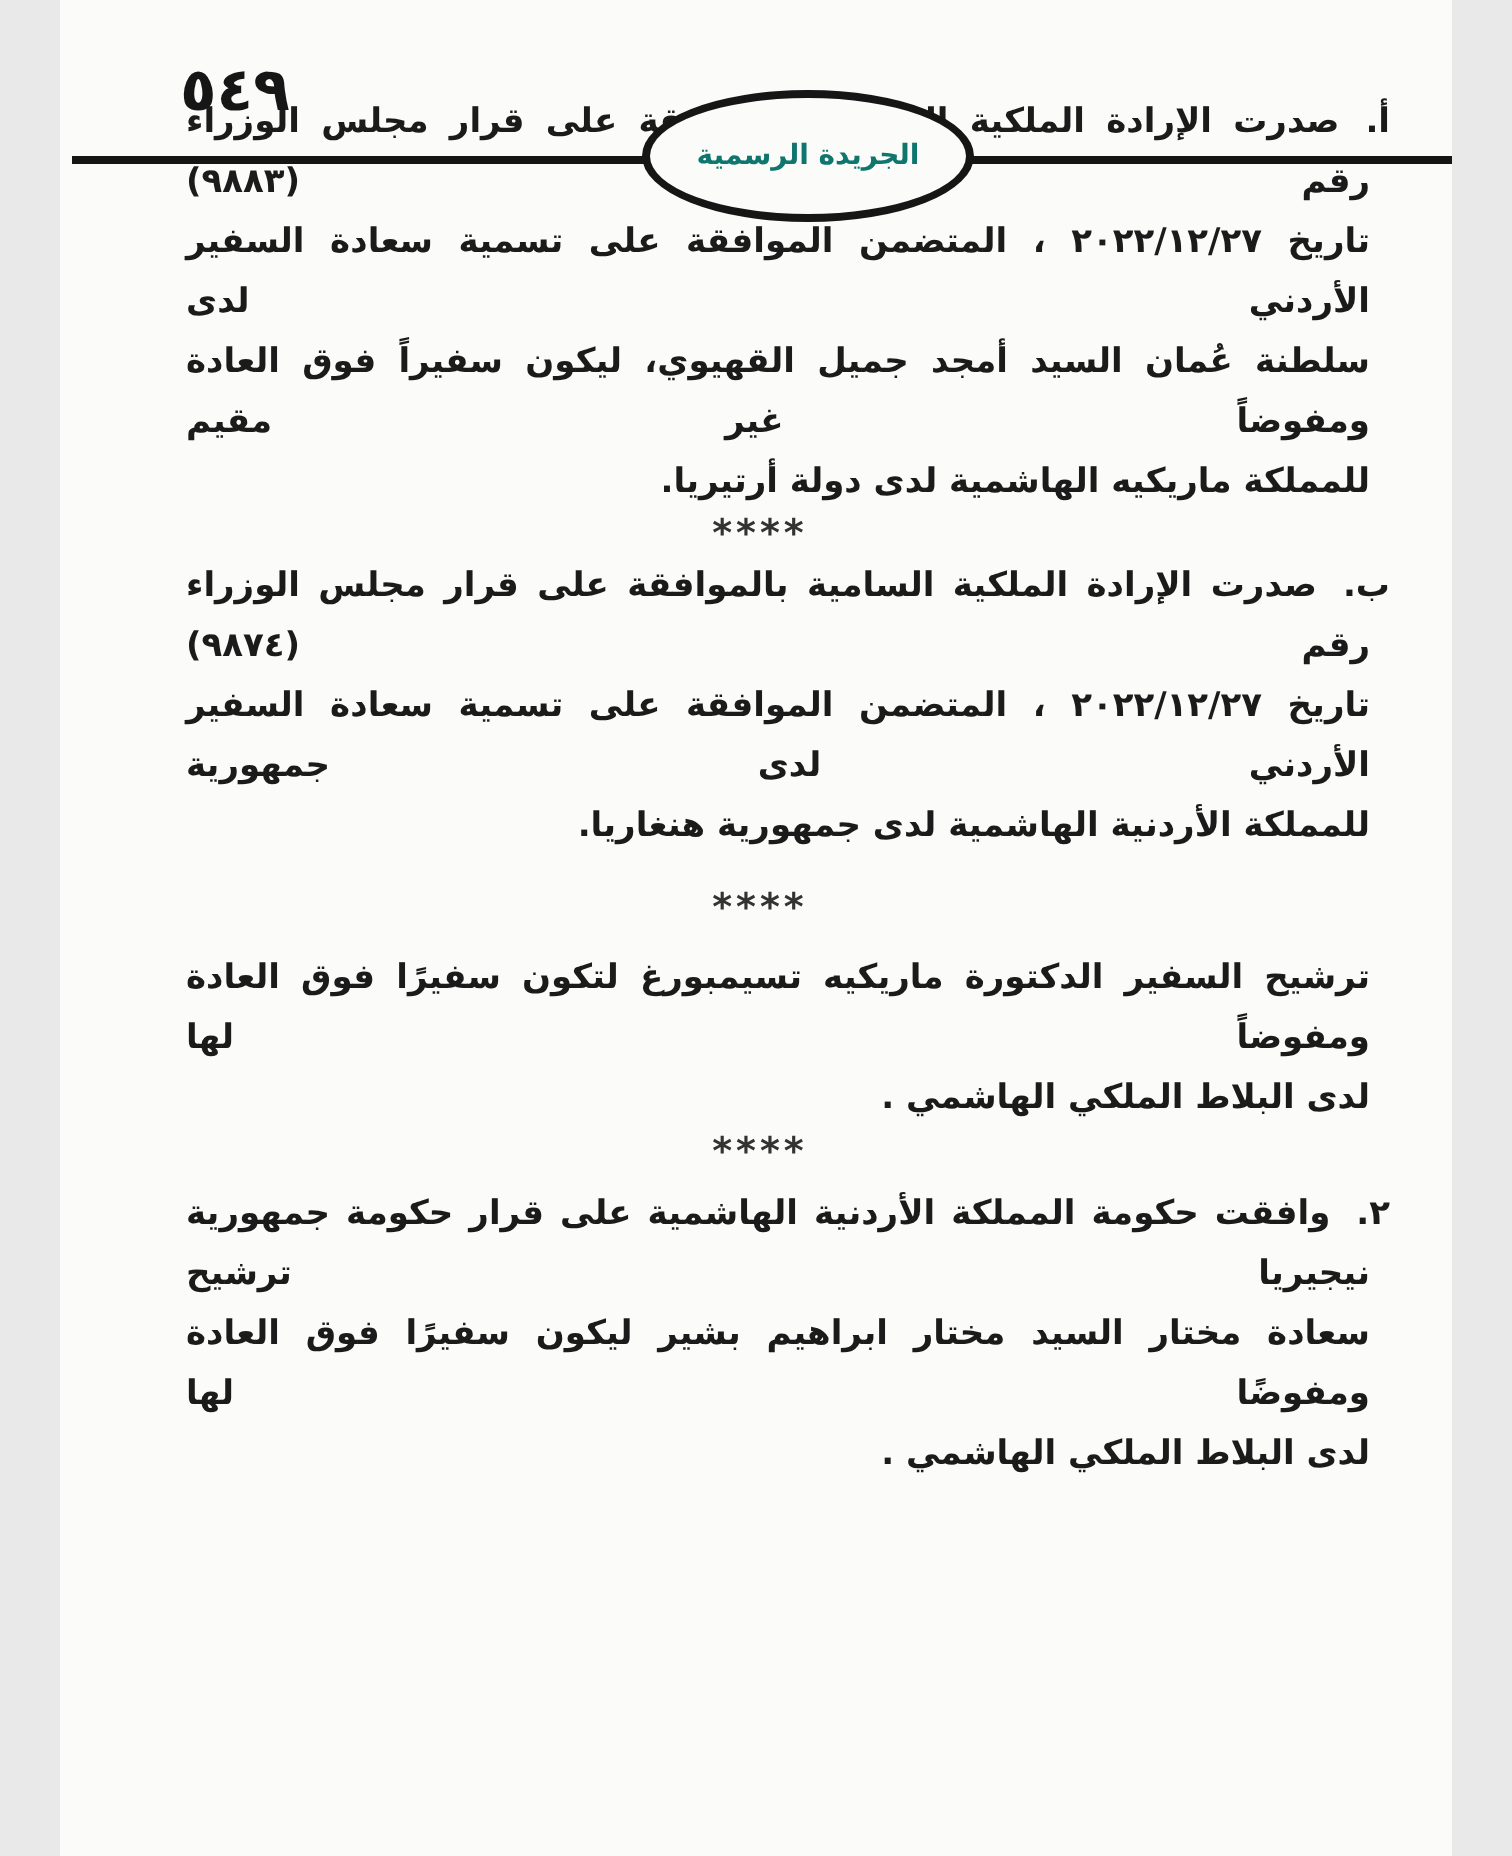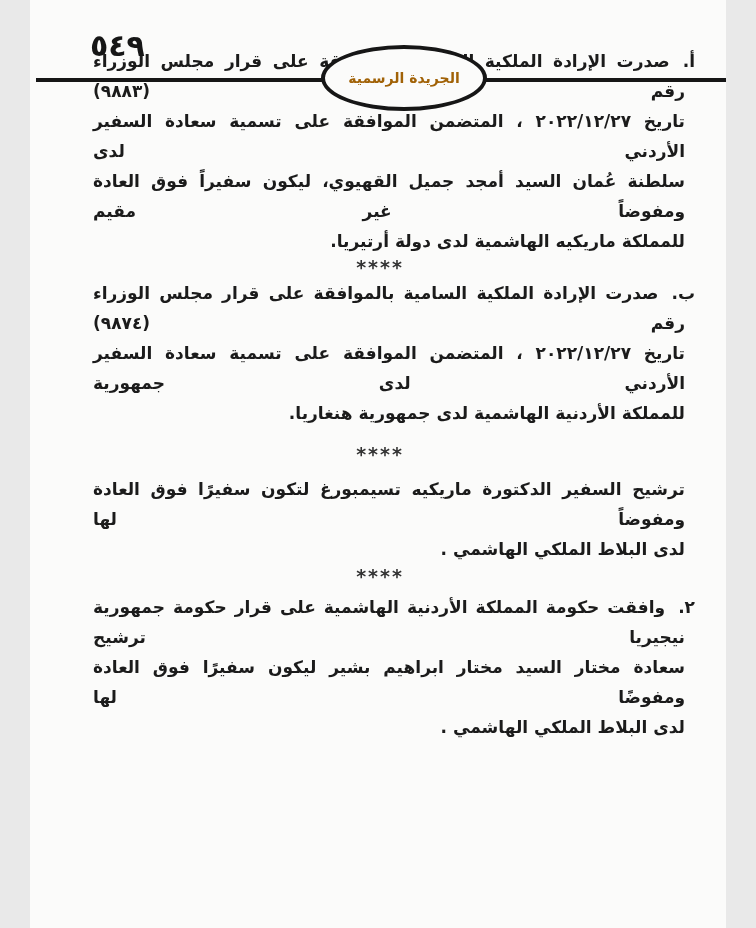--- a/index.html
+++ b/index.html
@@ -24,21 +24,21 @@
     height:4px;background:#161616;
   }
   .seal{
     position:absolute;top:45px;left:291px;
     width:166px;height:66px;
     border:4px solid #161616;border-radius:50%;
     background:#fbfbfa;
     display:flex;align-items:center;justify-content:center;
     box-sizing:border-box;
   }
-  .seal-label{font-size:14px;font-weight:bold;color:#a16207;}
+  .seal-label{font-size:14px;font-weight:bold;color:#0f766e;}
   
   .title-wrap{padding-top:140px;text-align:center;}
   .section-title{
     display:inline-block;
     font-size:21px;font-weight:bold;color:#161616;
     border-bottom:2.5px solid #2b2b2b;
     padding:0 4px 5px 4px;
   }
   
   .body{

